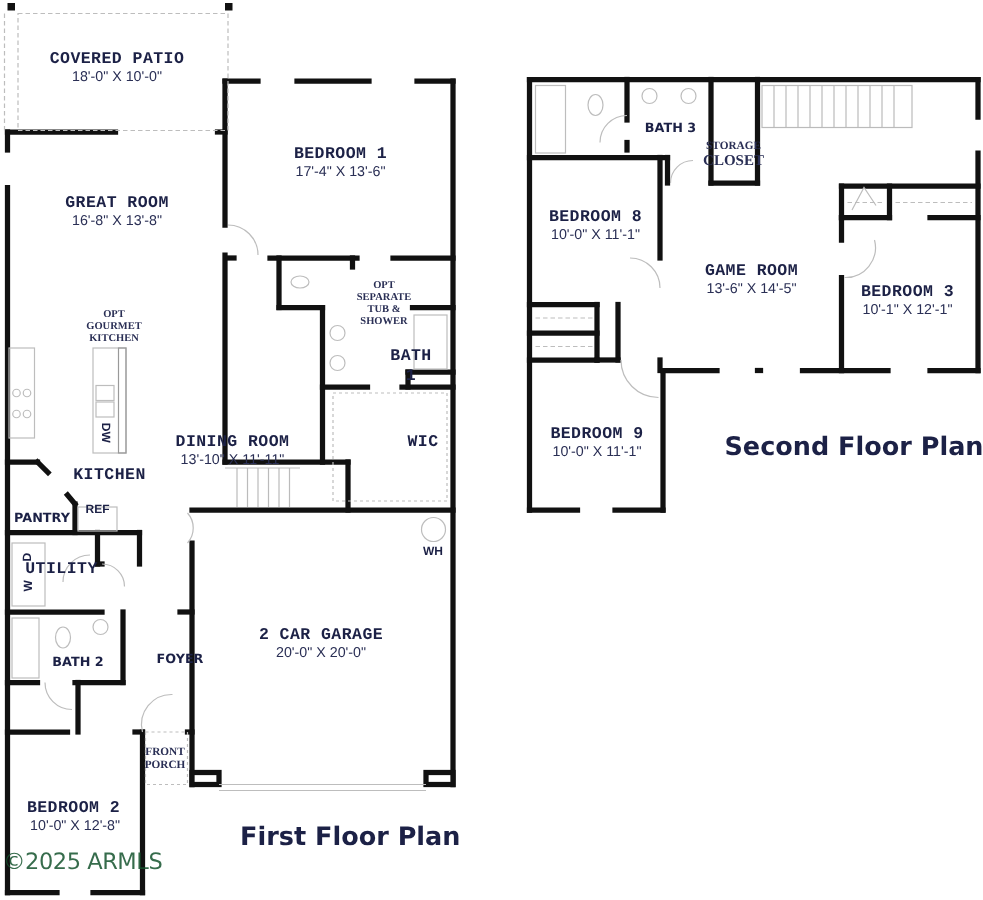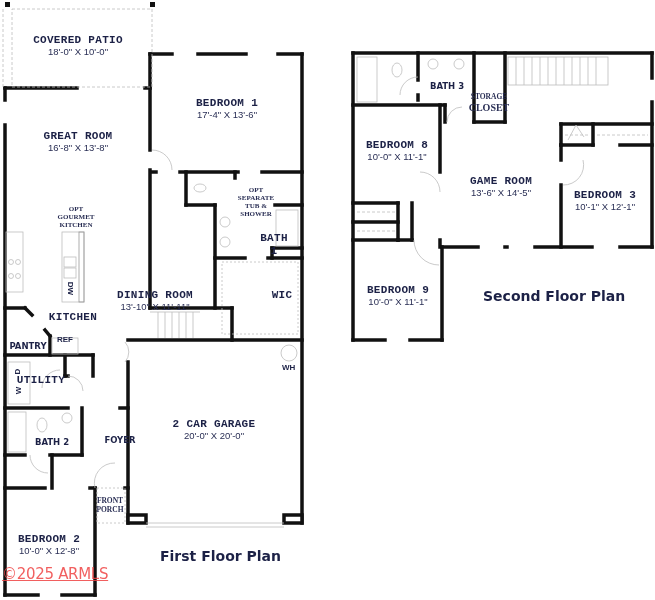--- a/index.html
+++ b/index.html
@@ -3,22 +3,22 @@
   <meta charset="utf-8">
   <style>
     html, body { margin: 0; padding: 0; background: #ffffff; }
     body { width: 655px; height: 600px; position: relative; overflow: hidden; font-family: "Liberation Sans", sans-serif; }
     #plan { position: absolute; left: 0; top: 0; }
     .lbl { position: absolute; text-align: center; color: #1c2146; white-space: nowrap; transform: translateX(-50%); line-height: 1.15; }
     .room-name { font-family: Liberation Mono, monospace; font-weight: bold; font-size: 11px; letter-spacing: 0.3px; }
     .room-dim { font-family: "Liberation Sans", sans-serif; font-size: 9.5px; color: #2a2f55; }
     .small-name { font-family: "DejaVu Sans", sans-serif; font-weight: bold; font-size: 8.5px; }
     .note { font-family: Liberation Serif, serif; font-size: 7px; color: #2a2f55; font-weight: bold; }
-    .plan-title { font-family: "DejaVu Sans", sans-serif; font-weight: bold; font-size: 14px; color: #1c2146; position: absolute; white-space: nowrap; }
-    .copyright { position: absolute; left: 2px; top: 565px; font-family: "DejaVu Sans", sans-serif; font-size: 15px; color: #ef4444; letter-spacing: -0.3px; opacity: 0.85; text-decoration: underline; }
+    .plan-title { font-family: "DejaVu Sans", sans-serif; font-weight: bold; font-size: 17px; color: #1c2146; position: absolute; white-space: nowrap; }
+    .copyright { position: absolute; left: 2px; top: 565px; font-family: "DejaVu Sans", sans-serif; font-size: 15px; color: #14532d; letter-spacing: -0.3px; opacity: 0.85; }
     .appliance { position: absolute; font-family: "Liberation Sans", sans-serif; font-weight: bold; font-size: 8px; color: #1c2146; }
   </style>
 </head>
 <body>
 
 <svg id="plan" width="655" height="600" viewBox="0 0 655 600" xmlns="http://www.w3.org/2000/svg">
 
   <g stroke="#111" stroke-width="3.5" fill="none" stroke-linecap="square">
 
     <rect x="5" y="2" width="5" height="5" fill="#111" stroke="none"></rect>
@@ -268,21 +268,21 @@
   <div class="small-name">FOYER</div>
 </div>
 <div class="lbl" style="left:110px; top:497px;">
   <div class="note" style="font-size:7.5px;">FRONT</div>
   <div class="note" style="font-size:7.5px;">PORCH</div>
 </div>
 <div class="lbl" style="left:214px; top:418px;">
   <div class="room-name">2 CAR GARAGE</div>
   <div class="room-dim">20'-0" X 20'-0"</div>
 </div>
-<div class="lbl" style="left:49px; top:533px;">
+<div class="lbl" style="left:49px; top:533px;text-align:right;">
   <div class="room-name">BEDROOM 2</div>
   <div class="room-dim">10'-0" X 12'-8"</div>
 </div>
 <div class="plan-title" style="left:160px; top:548px;">First Floor Plan</div>
 
 <div class="lbl" style="left:447px; top:82px;">
   <div class="small-name">BATH 3</div>
 </div>
 <div class="lbl" style="left:489px; top:93px;">
   <div class="note" style="font-size:7.5px;">STORAGE</div>

